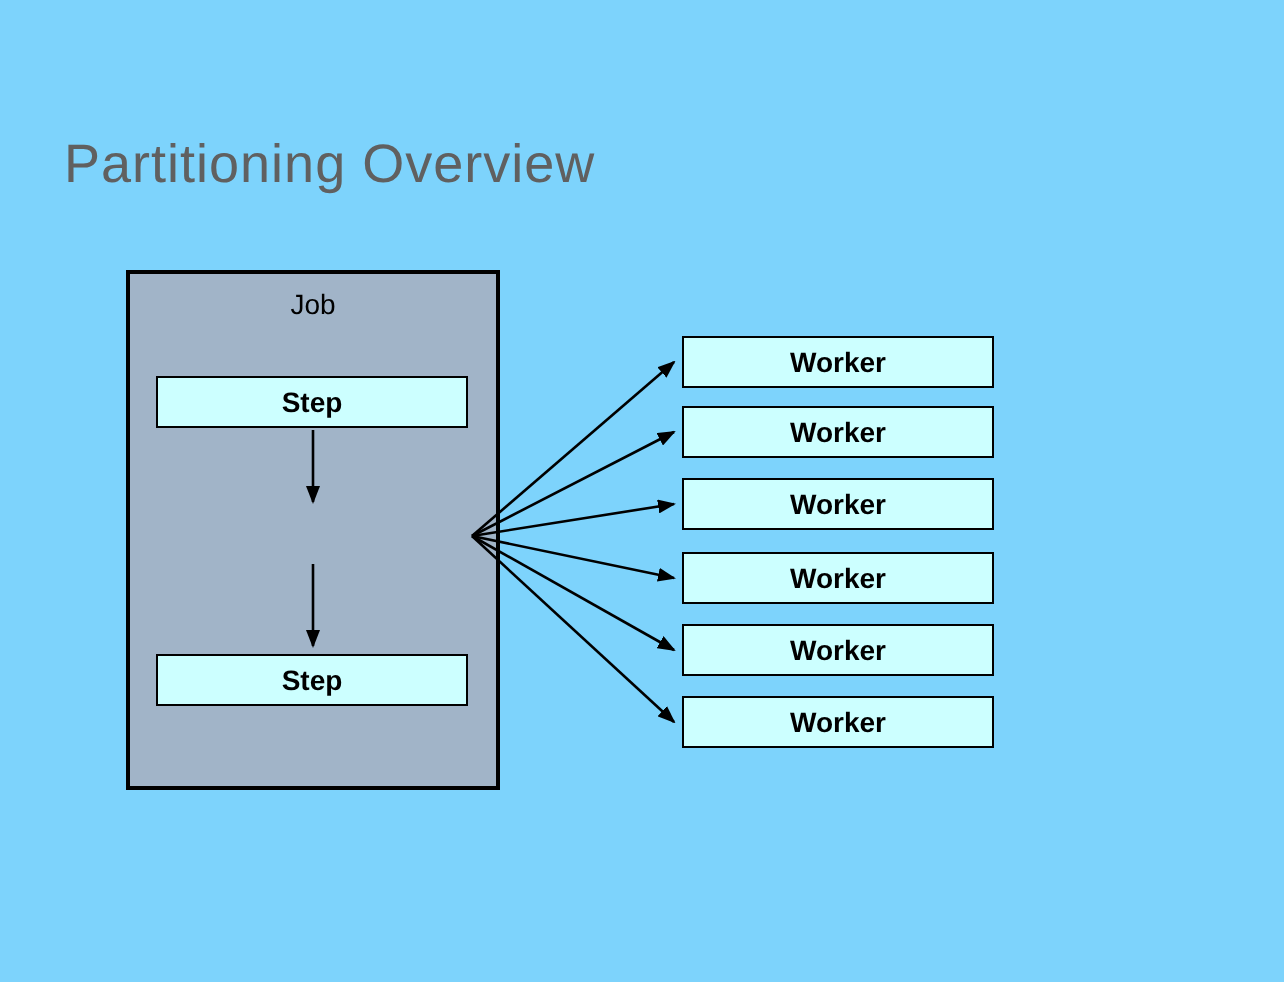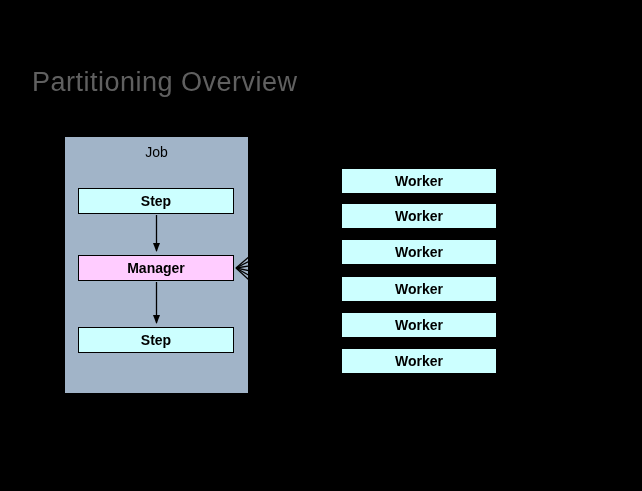--- a/index.html
+++ b/index.html
@@ -5,21 +5,21 @@
   html, body {
     margin: 0;
     padding: 0;
     background: #ffffff;
     font-family: "Liberation Sans", sans-serif;
   }
   .slide {
     position: relative;
     width: 642px;
     height: 491px;
-    background: #000000;
+    background: #7dd3fc;
     overflow: hidden;
   }
   .slide-title {
     position: absolute;
     left: 32px;
     top: 66px;
     font-size: 27px;
     line-height: 1.2;
     font-weight: 400;
     letter-spacing: 0.5px;
@@ -87,23 +87,20 @@
   <div class="slide-title" style="color: rgb(96, 96, 96);">Partitioning Overview</div>
 
   <div class="job-box" style="background-color: rgb(161, 180, 200);">
     <div class="job-label">Job</div>
   </div>
 
   <div class="node-box step-top" style="background-color: rgb(204, 255, 255);">
     <span>Step</span>
   </div>
 
-  <div class="node-box manager" style="background-color: rgb(255, 204, 255);">
-    <span>Manager</span>
-  </div>
 
   <div class="node-box step-bottom" style="background-color: rgb(204, 255, 255);">
     <span>Step</span>
   </div>
 
   <div class="node-box worker-0" style="background-color: rgb(204, 255, 255);">
     <span>Worker</span>
   </div>
 
   <div class="node-box worker-1" style="background-color: rgb(204, 255, 255);">

